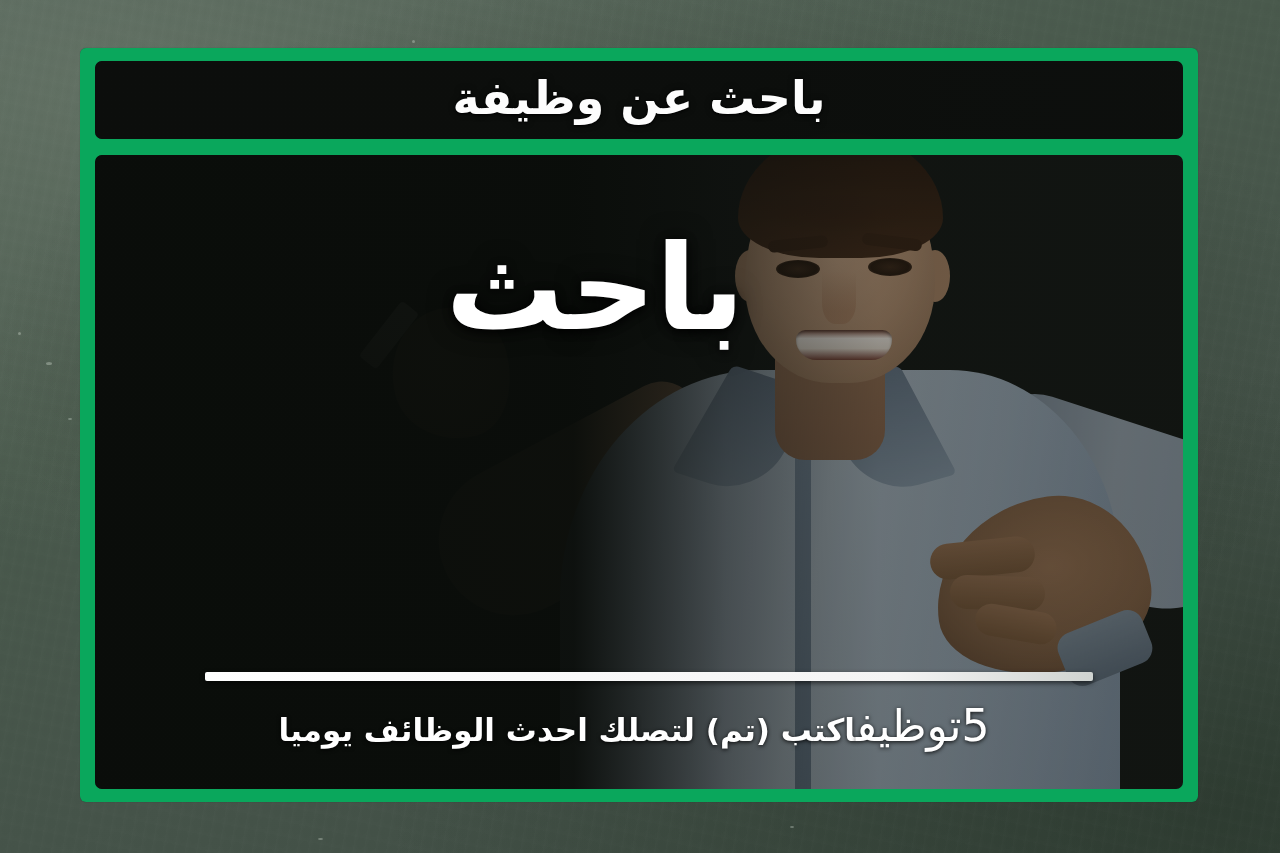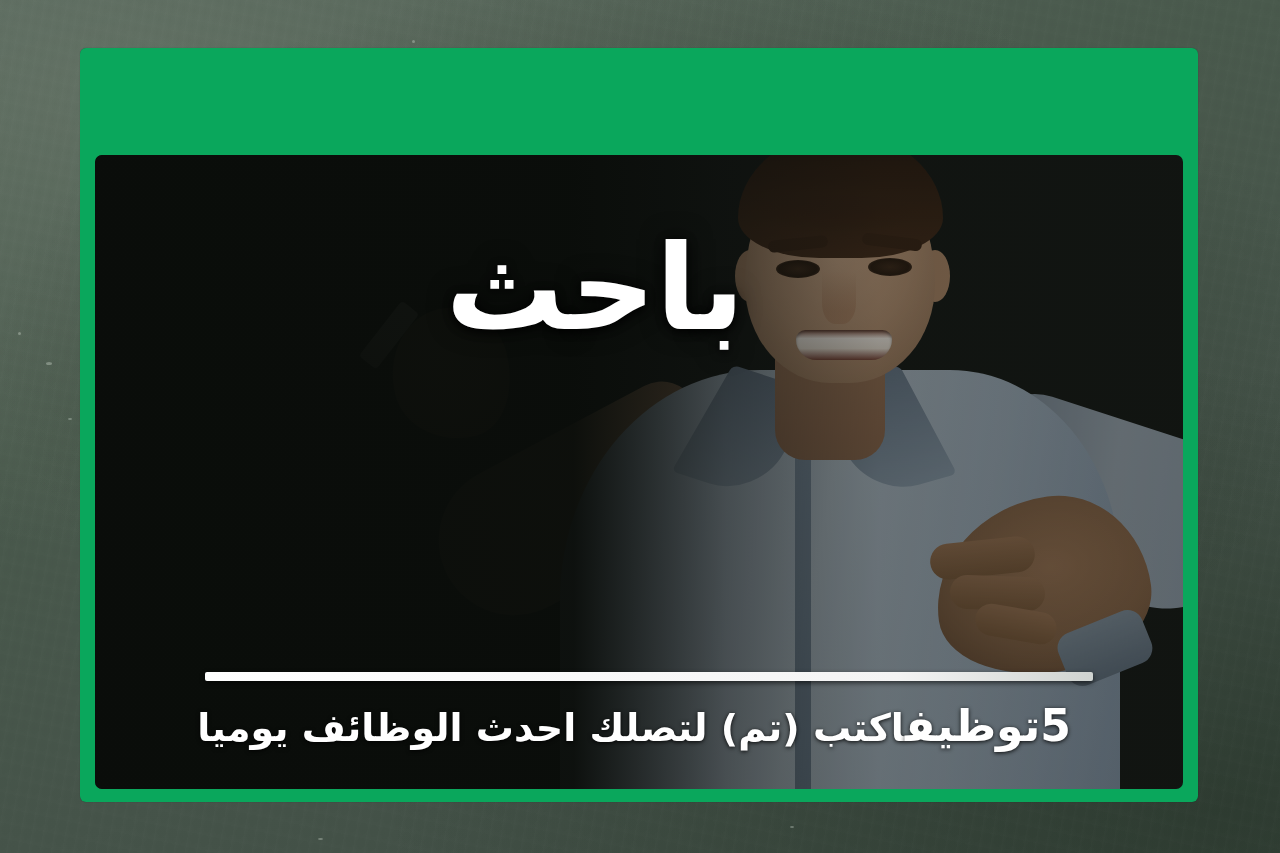--- a/index.html
+++ b/index.html
@@ -350,40 +350,50 @@
     top: 700px;
     width: 950px;
     text-align: center;
     color: #ffffff;
     font-size: 33px;
     font-weight: 700;
     text-shadow: 0 1px 4px rgba(0,0,0,.9);
     direction: rtl;
     white-space: nowrap;
   }
-  .footer .brand { font-size: 44px; font-weight: 700; }
-  .footer .tag   { font-size: 38px; font-weight: 700; margin-inline-end: 18px;}
+  .footer .brand { font-size: 44px; font-weight: 400; }
+  .footer .tag   { font-size: 31px; font-weight: 700; margin-inline-end: 18px;}
 </style>
 </head>
 <body>
 
 <div id="stage">
 
   <div class="board-bg">
     <span class="chalk-speck" style="left:46px;top:362px;width:6px;height:3px;"></span>
     <span class="chalk-speck" style="left:18px;top:332px;width:3px;height:3px;"></span>
     <span class="chalk-speck" style="left:68px;top:418px;width:4px;height:2px;"></span>
     <span class="chalk-speck" style="left:412px;top:40px;width:3px;height:3px;"></span>
     <span class="chalk-speck" style="left:676px;top:62px;width:4px;height:3px;"></span>
     <span class="chalk-speck" style="left:318px;top:838px;width:5px;height:2px;"></span>
     <span class="chalk-speck" style="left:790px;top:826px;width:4px;height:2px;"></span>
   </div>
 
   <div class="frame"></div>
 
+  <div class="header-panel">
+    <div class="photo-clip-head" style="left:0;top:0;">
+      <div class="photo-layer" style="left:-95px;top:-61px;">
+        <div class="hair"></div>
+
+      </div>
+      <div class="photo-dark-head"></div>
+    </div>
+    <div class="htext">باحث عن وظيفة</div>
+  </div>
 
   <div class="main-panel">
     <div class="photo-clip-main" style="left:0;top:0;">
       <div class="photo-layer" style="left:-95px;top:-155px;">
         <div class="arm-left"></div>
         <div class="arm-right"></div>
         <div class="torso"></div>
         <div class="placket"></div>
         <div class="collar-l"></div>
         <div class="collar-r"></div>

